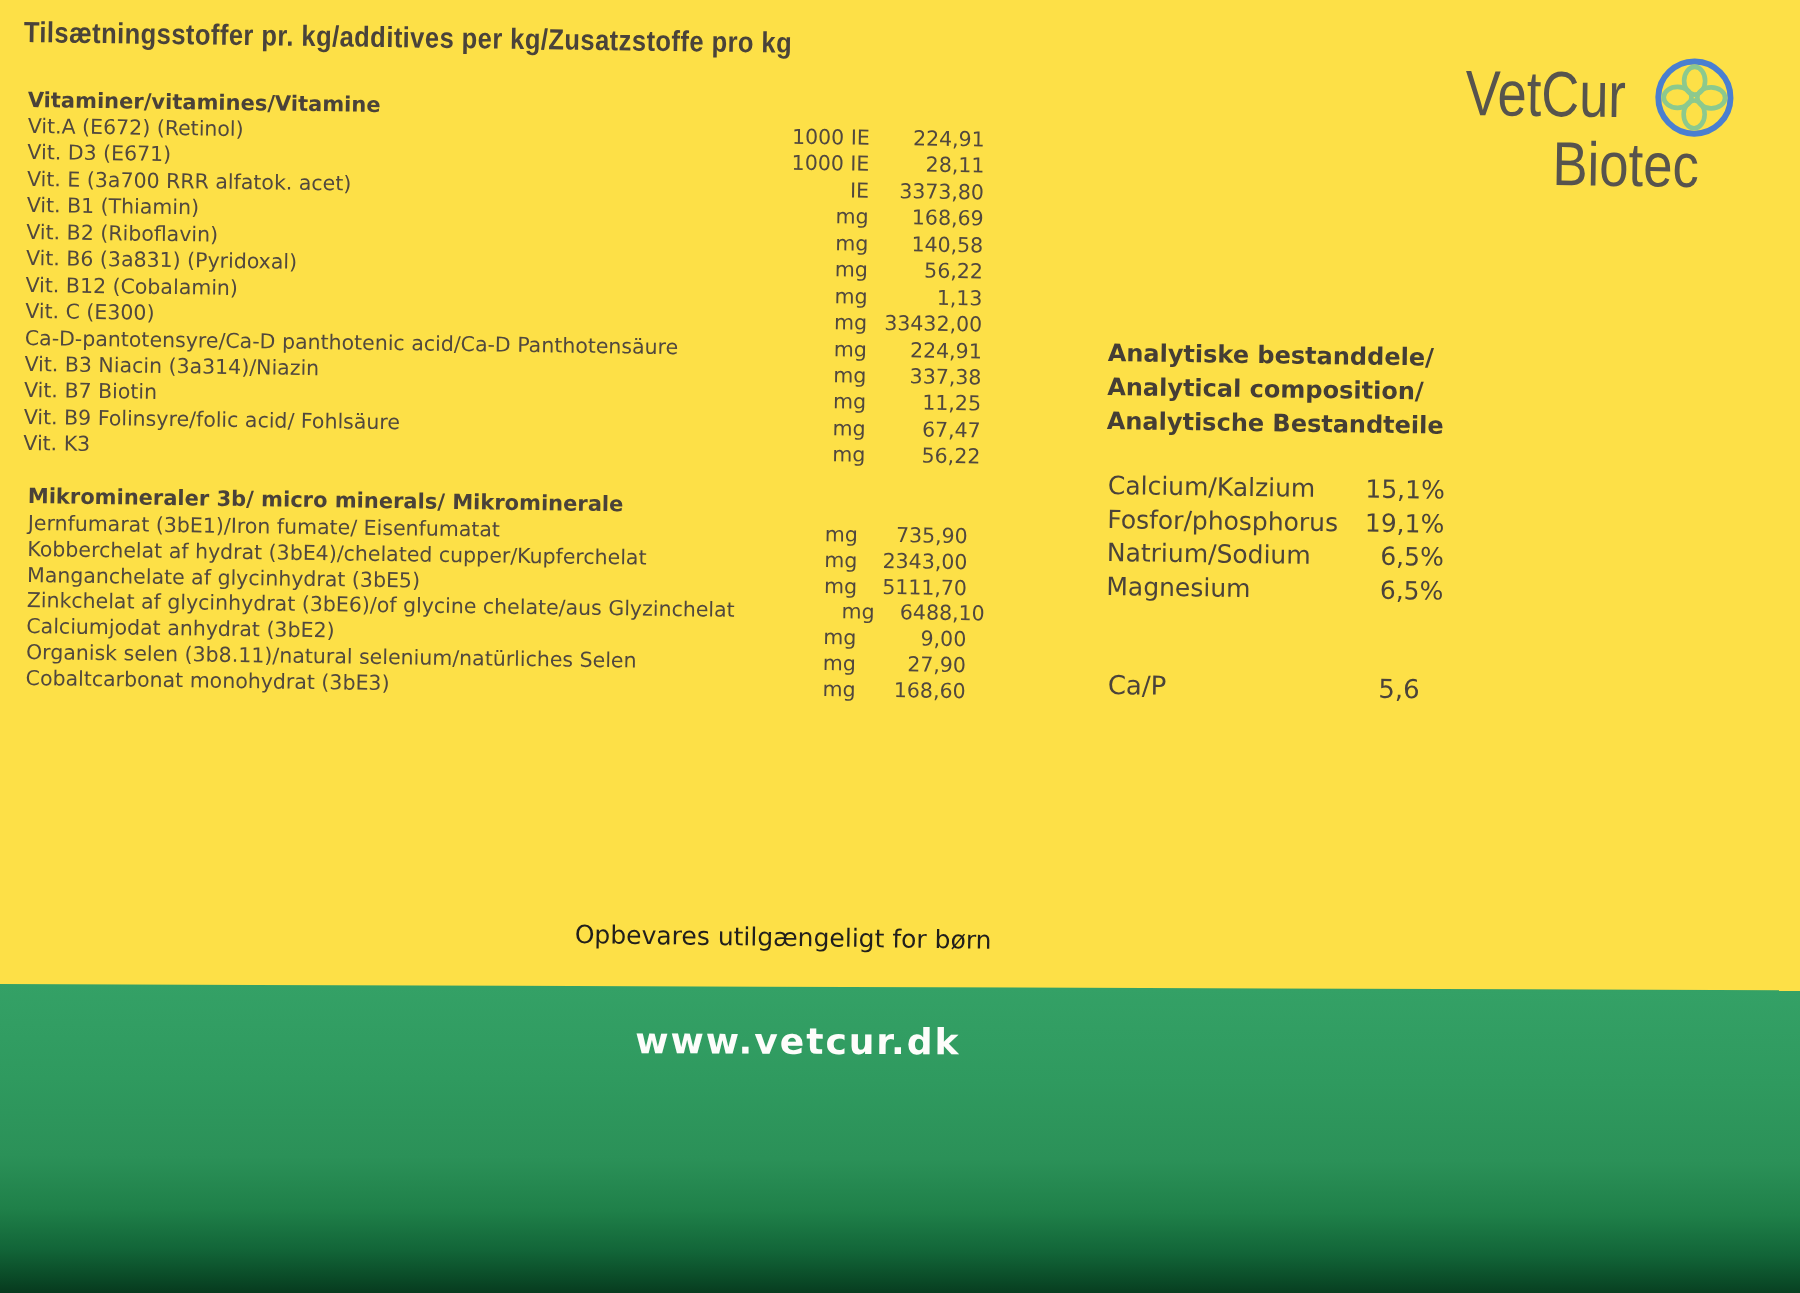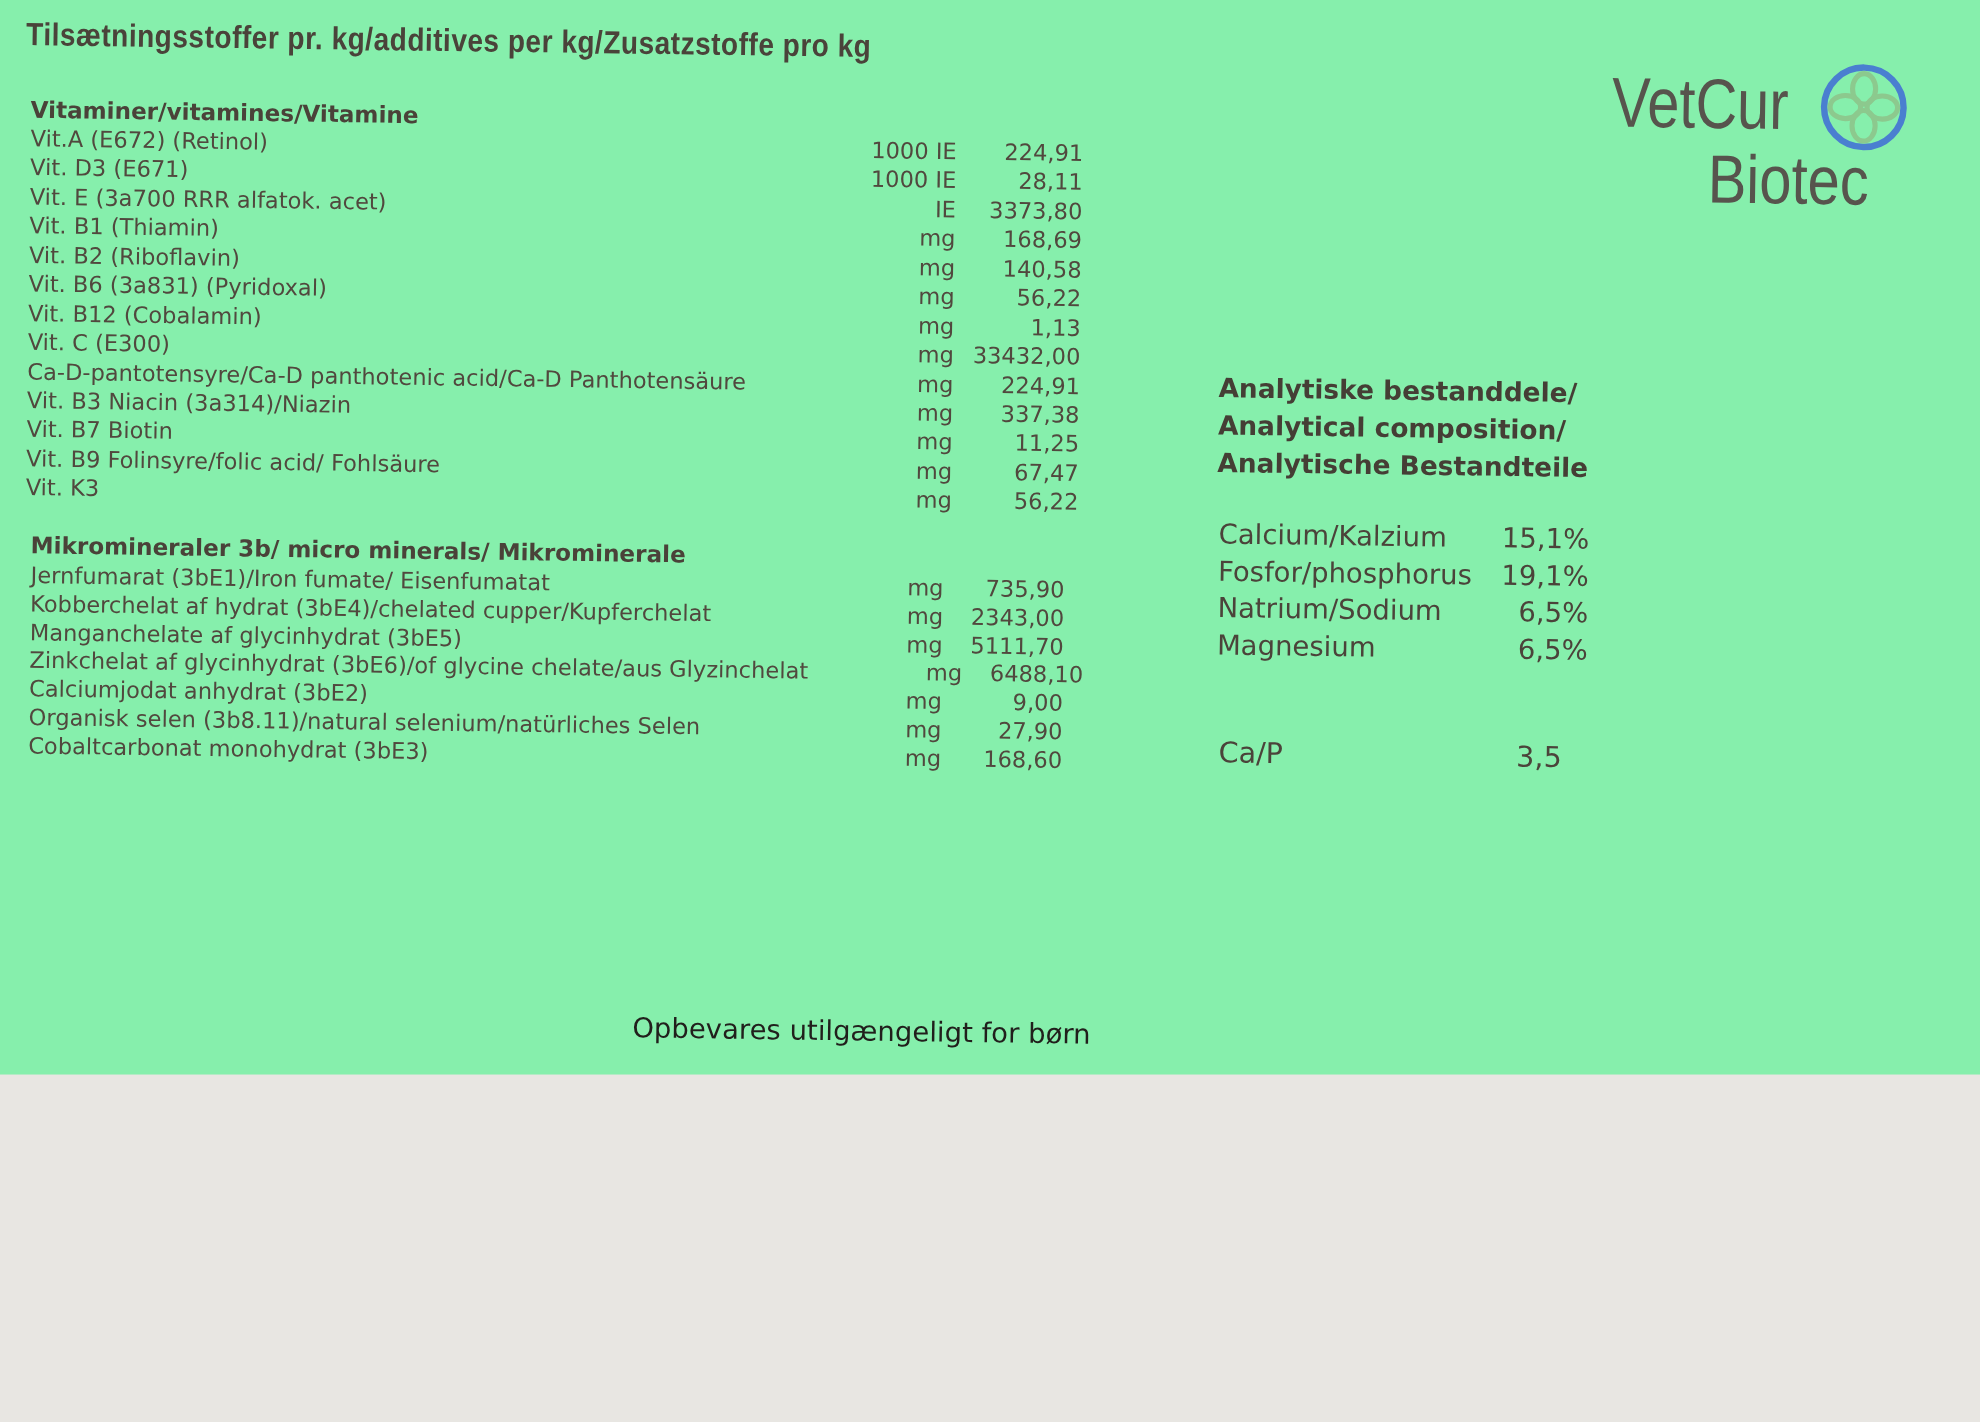--- a/index.html
+++ b/index.html
@@ -1,18 +1,18 @@
 <!DOCTYPE html>
 <html><head>
 <meta charset="utf-8">
 <style>
   html,body{margin:0;padding:0;background:#e8e6e2;}
   .sheet{
-    position:relative;width:1800px;height:977px;overflow:hidden;
-    background:#86efac;
+    position:relative;width:1800px;height:1293px;overflow:hidden;
+    background:#fde047;
     font-family:"DejaVu Sans", sans-serif;
     color:#4e463c;
     text-decoration:underline;
   }
   .tilt{transform:rotate(0.8deg);transform-origin:0 0;}
   .abs{position:absolute;}
 
   .page-title{
     left:24px;top:16px;width:1000px;
     font-family:"Liberation Sans", sans-serif;
@@ -246,21 +246,21 @@
         <span class="aval">6,5%</span>
       </div>
 
       <div class="arow">
         <span class="albl">Magnesium</span>
         <span class="aval">6,5%</span>
       </div>
     </div>
   <div class="abs ratio-row tilt">
     <span>Ca/P</span>
-    <span class="aval">3,5</span>
+    <span class="aval">5,6</span>
   </div>
 
   <div class="abs storage-notice tilt">Opbevares utilgængeligt for børn</div>
 
   <div class="abs banner">
     <div class="banner-text">www.vetcur.dk</div>
   </div>
 
 </div>
 

